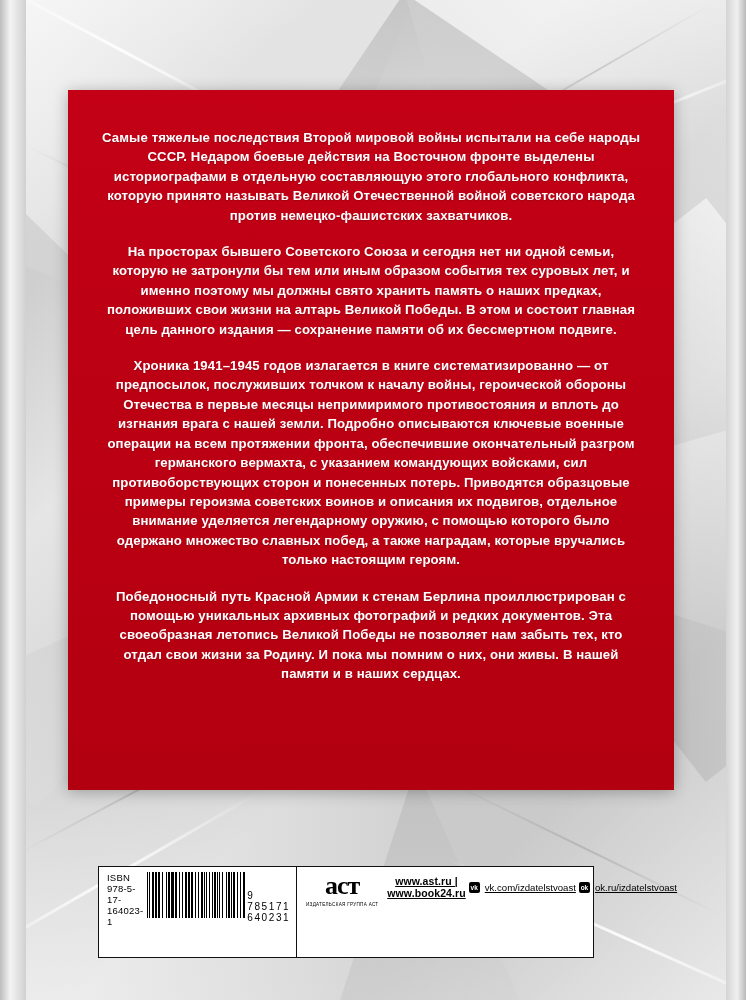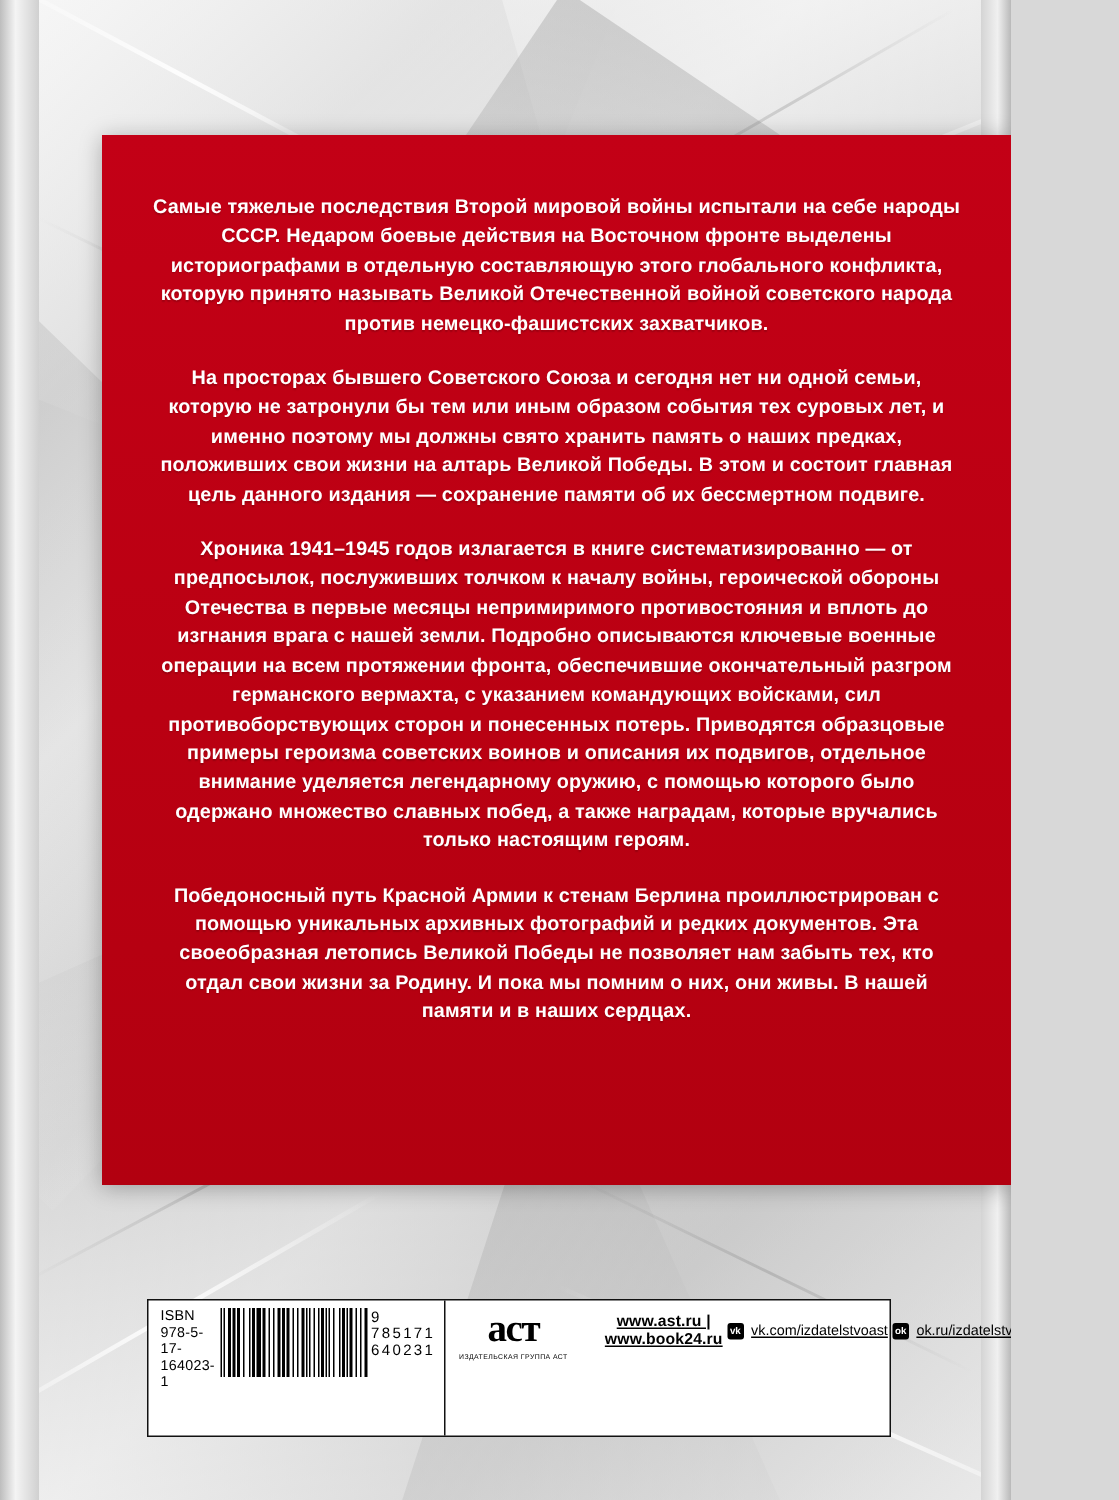--- a/index.html
+++ b/index.html
@@ -9,21 +9,21 @@
   body {
     width: 746px;
     height: 1000px;
     background: #d8d8d8;
     font-family: "Liberation Sans", sans-serif;
     overflow: hidden;
   }
 
   .page {
     position: relative;
-    width: 674px;
+    width: 746px;
     height: 1000px;
     overflow: hidden;
     background:
       linear-gradient(135deg, #f2f2f2 0%, #dcdcdc 18%, #efefef 32%, #cfcfcf 48%, #e8e8e8 62%, #d2d2d2 78%, #ededed 100%);
   }
 
   
   .facet {
     position: absolute;
     pointer-events: none;
@@ -159,21 +159,21 @@
     display: block;
     background: #000;
     height: 100%;
   }
   .barcode-digits {
     font-family: "Liberation Sans", sans-serif;
     font-size: 10px;
     color: #000;
     letter-spacing: 1.6px;
     padding-left: 2px;
-    margin-top: 1px;
+    margin-top: 18px;
   }
   .pub-area {
     flex: 1;
     box-sizing: border-box;
     padding: 6px 8px 4px 8px;
     display: flex;
     flex-direction: column;
   }
   .pub-tagline {
     text-align: center;
@@ -181,21 +181,21 @@
     font-weight: 700;
     color: #000;
     letter-spacing: 0.2px;
     border-bottom: 1px solid #111;
     padding-bottom: 3px;
     margin-bottom: 4px;
   }
   .pub-body {
     display: flex;
     align-items: flex-start;
-    gap: 24px;
+    gap: 8px;
   }
   .ast-logo {
     width: 74px;
     text-align: center;
     flex: 0 0 74px;
   }
   .ast-mark {
     font-family: "Liberation Serif", serif;
     font-size: 26px;
     font-weight: 700;

